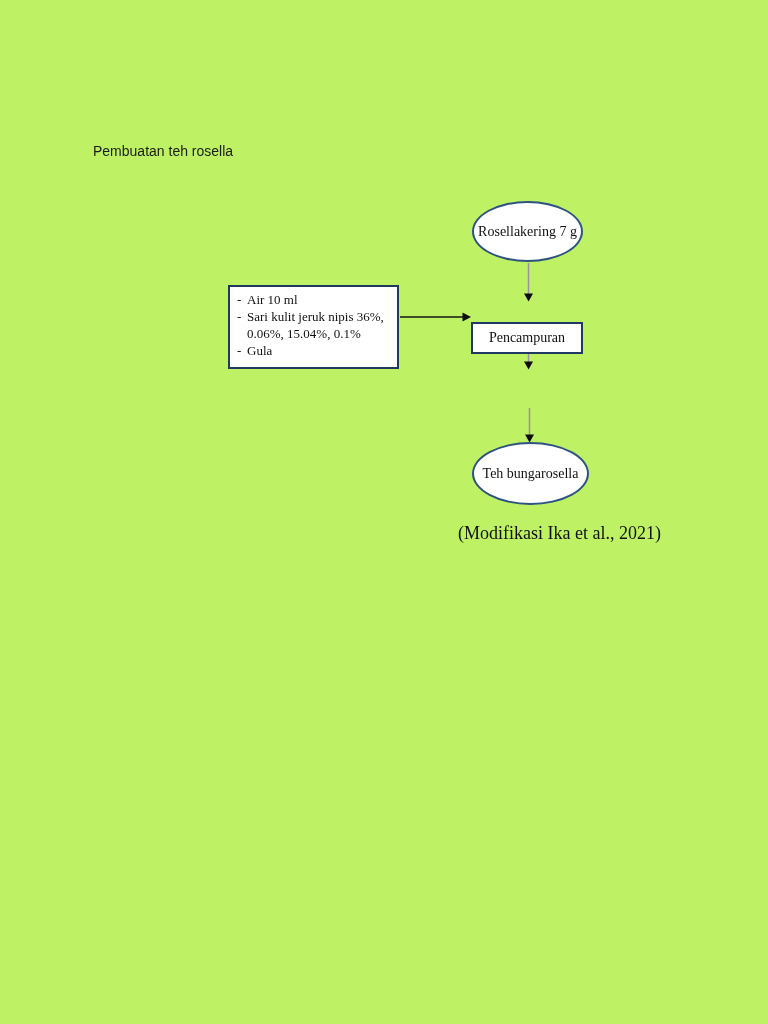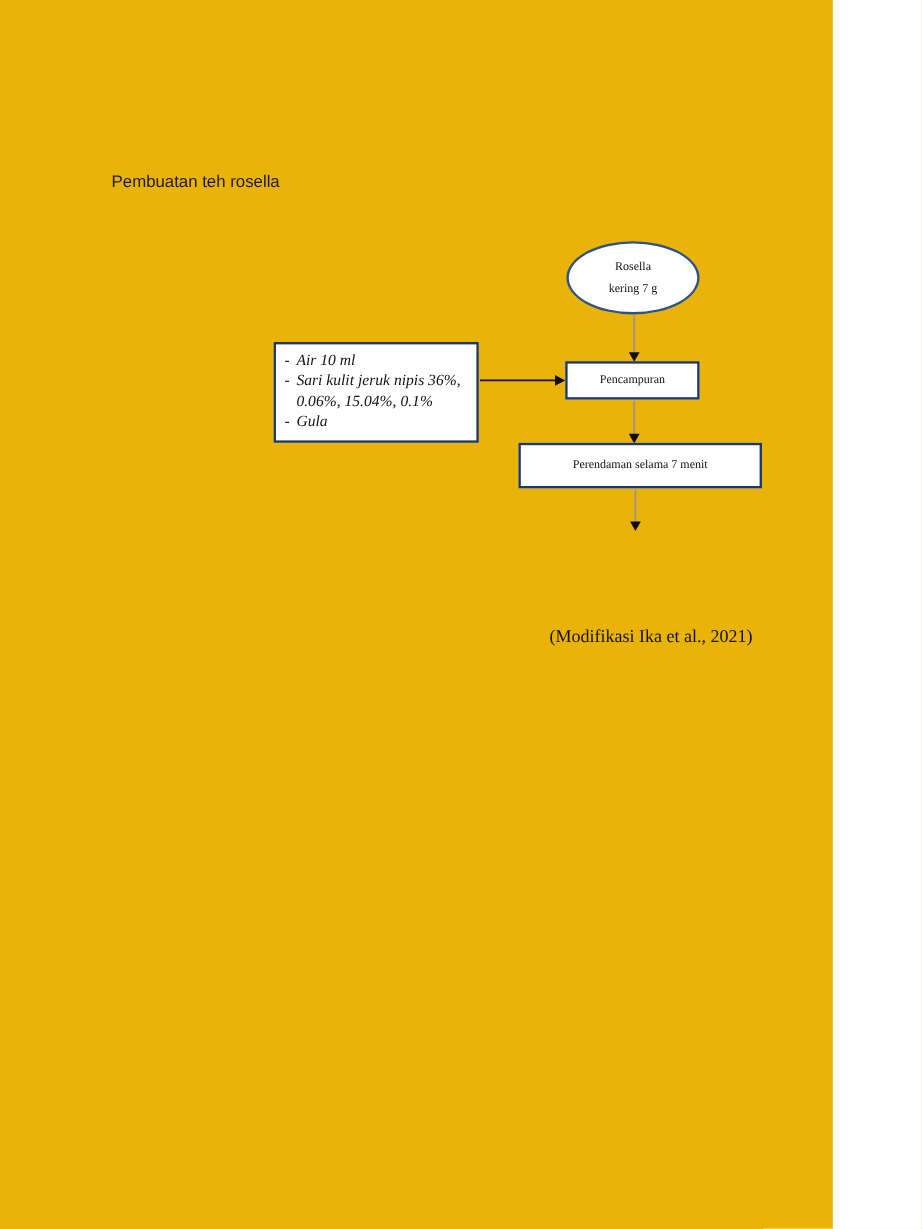--- a/index.html
+++ b/index.html
@@ -1,76 +1,76 @@
 <!DOCTYPE html>
 <html><head>
 <meta charset="utf-8">
 <style>
   * { margin: 0; padding: 0; box-sizing: border-box; }
   html, body { background: #ffffff; }
   .page {
     position: relative;
-    width: 694px;
+    width: 768px;
     height: 1024px;
-    background: #eab308;
+    background: #bef264;
     overflow: hidden;
     font-family: "Liberation Serif", serif;
     color: #111111;
   }
   .doc-heading {
     position: absolute;
     left: 93px;
     top: 143px;
     font-family: "Liberation Sans", sans-serif;
     font-size: 14px;
     color: #1b1b1b;
     white-space: nowrap;
   }
   .node {
     position: absolute;
     display: flex;
-    flex-direction: column;
     align-items: center;
     justify-content: center;
     text-align: center;
     background: #ffffff;
-    font-size: 10px;
+    font-size: 14px;
     line-height: 18px;
   }
   .ellipse {
     border: 2px solid #2e5382;
     border-radius: 50%;
   }
   .rect {
     border: 2px solid #1f3864;
+    margin-top: 21px;
   }
   .node-line { display: block; }
   #node-start   { left: 472px; top: 201px; width: 111px; height: 61px; }
   #node-mix     { left: 471px; top: 301px; width: 112px; height: 32px; }
   #node-soak    { left: 432px; top: 369px; width: 203px; height: 38px; }
   #node-end     { left: 472px; top: 442px; width: 117px; height: 63px; }
   #node-ingredients {
     left: 228px; top: 285px; width: 171px; height: 84px;
     border: 2px solid #1f3864;
     background: #ffffff;
     position: absolute;
     padding: 4px 3px 4px 7px;
     font-size: 13px;
     line-height: 17px;
     text-align: left;
   }
   .ing-item { display: flex; align-items: flex-start; }
   .ing-marker { width: 10px; flex: 0 0 10px; text-align: left; }
   .ing-lines { flex: 1 1 auto; }
-  .ing-line { display: block; white-space: nowrap; font-style: italic; }
+  .ing-line { display: block; white-space: nowrap; }
   .citation {
     position: absolute;
     left: 458px;
     top: 523px;
-    font-size: 15px;
+    font-size: 18px;
     color: #111111;
     white-space: nowrap;
   }
   .connector-layer {
     position: absolute;
     left: 0; top: 0;
     width: 768px; height: 1024px;
     pointer-events: none;
   }
 </style>
@@ -124,20 +124,21 @@
       <span class="ing-lines">
         <span class="ing-line">Gula</span>
       </span>
     </div>
   </div>
 
   <div class="node rect" id="node-mix">
     <span class="node-line">Pencampuran</span>
   </div>
 
-  <div class="node rect" id="node-soak">
-    <span class="node-line">Perendaman selama 7 menit</span>
+
+  <div class="node ellipse" id="node-end">
+    <span class="node-line">Teh bunga</span>
+    <span class="node-line">rosella</span>
   </div>
-
 
   <div class="citation">(Modifikasi Ika et al., 2021)</div>
 
 </div>
 
 </body></html>

